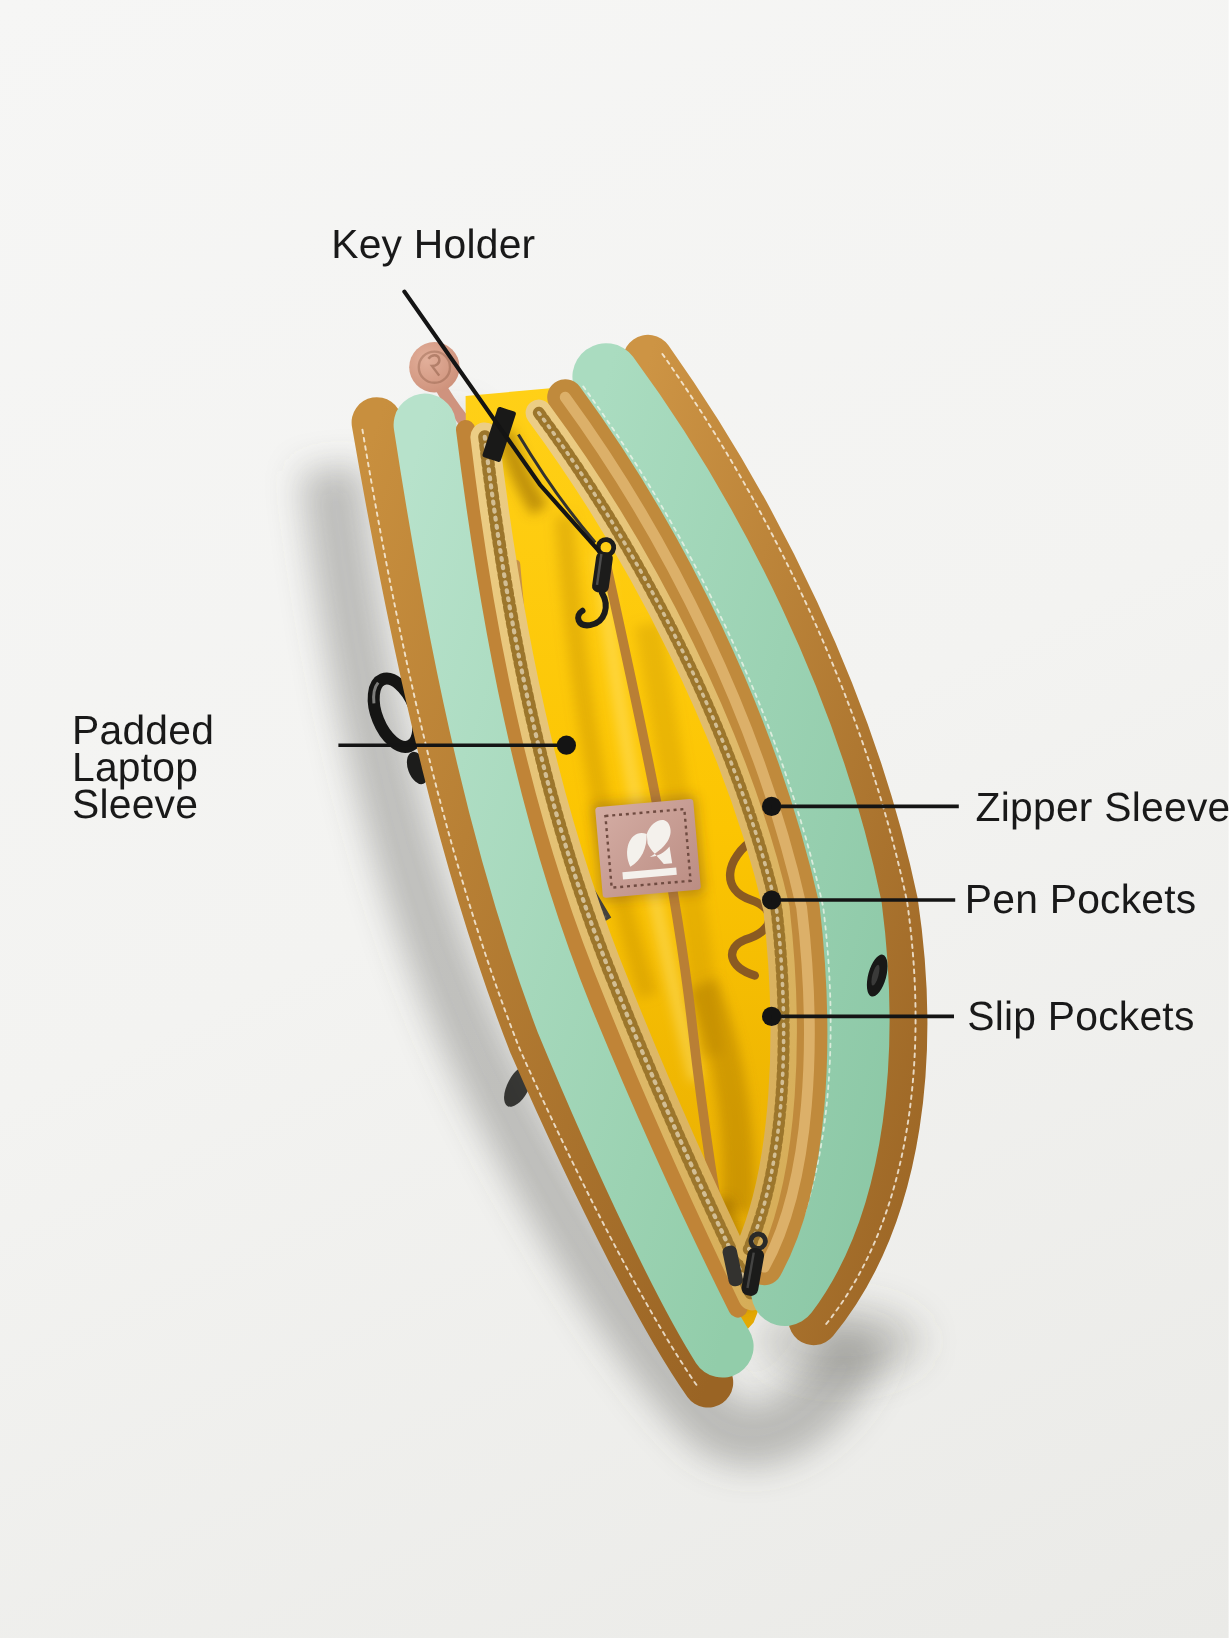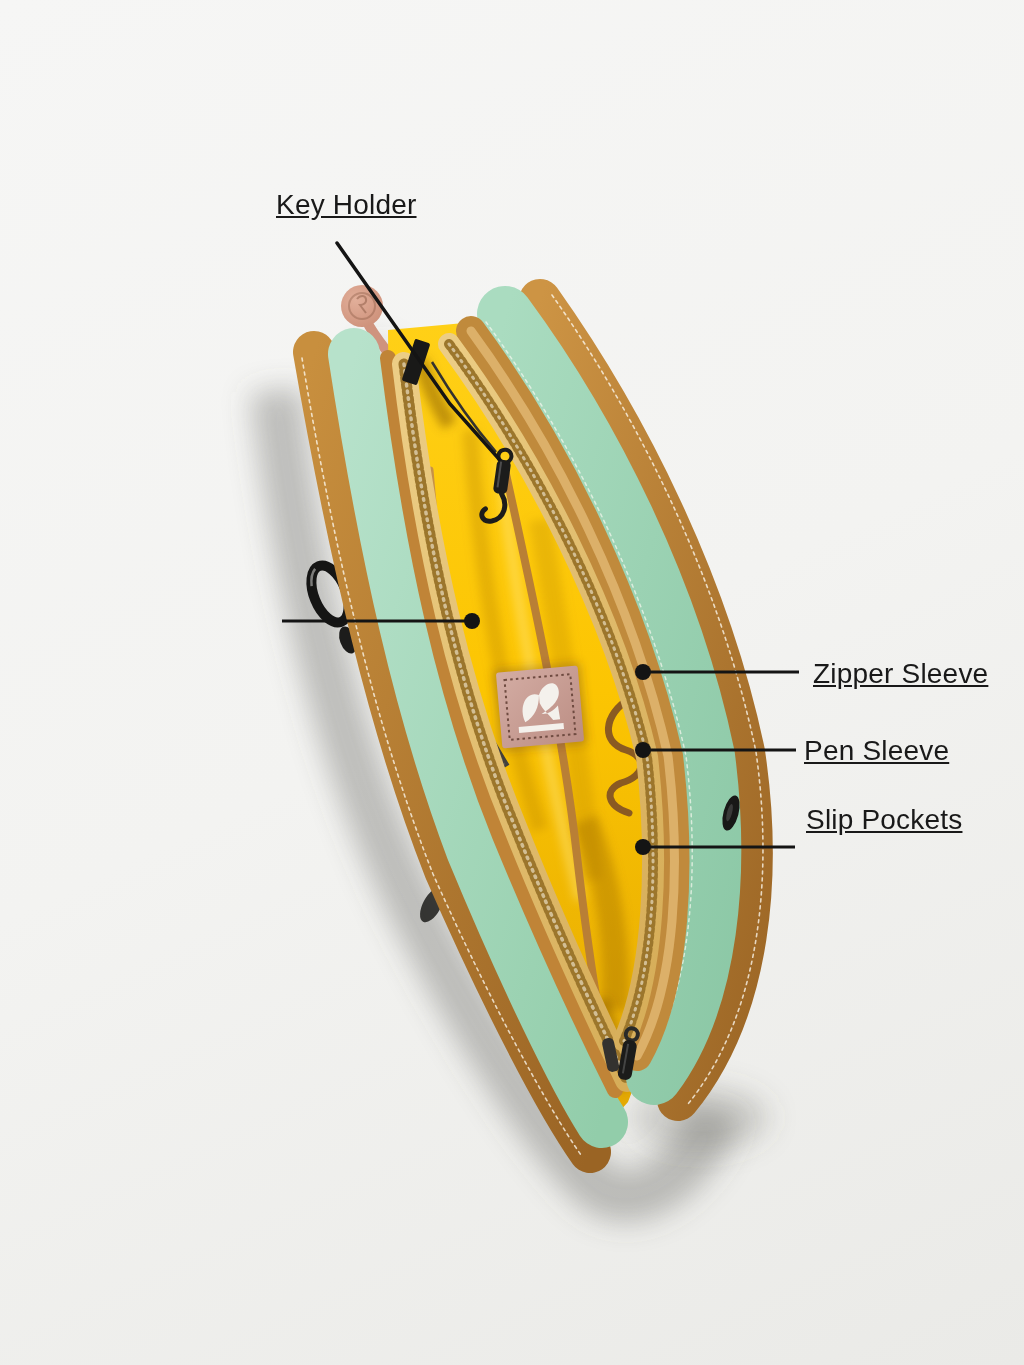--- a/index.html
+++ b/index.html
@@ -7,25 +7,24 @@
     position:relative;
     width:1024px;height:1365px;
     overflow:hidden;
     background:linear-gradient(155deg,#f6f6f5 0%,#f3f3f1 50%,#eaeae7 100%);
     font-family:"Liberation Sans","DejaVu Sans",sans-serif;
   }
   .art{position:absolute;left:0;top:0;width:1024px;height:1365px;}
   .callout-label{
     position:absolute;
     color:#191919;
-    font-size:28px;
+    font-size:34px;
     line-height:31px;
     letter-spacing:.2px;
     white-space:nowrap;
-    text-decoration:underline;
   }
   .callout-label.wrap{white-space:normal;width:210px;}
 </style>
 </head>
 <body>
 
 <div class="stage">
 
 <svg class="art" viewBox="0 0 1024 1365" xmlns="http://www.w3.org/2000/svg">
   <defs>
@@ -183,20 +182,21 @@
     </g>
     <g>
       <circle cx="643" cy="847" r="8" stroke="none"></circle>
       <line x1="643" y1="847" x2="795" y2="847" stroke-width="3"></line>
     </g>
   </g>
 </svg>
 
 <div class="callout-label" style="left:276px;top:189px;">Key Holder</div>
 
+<div class="callout-label wrap" style="left:60px;top:594px;">Padded Laptop Sleeve</div>
 
 <div class="callout-label" style="left:813px;top:658px;">Zipper Sleeve</div>
 
-<div class="callout-label" style="left:804px;top:735px;">Pen Sleeve</div>
-
-<div class="callout-label" style="left:806px;top:804px;">Slip Pockets</div>
+<div class="callout-label" style="left:804px;top:735px;">Pen Pockets</div>
+
+<div class="callout-label" style="left:806px;top:832px;">Slip Pockets</div>
 
 </div>
 
 </body></html>

